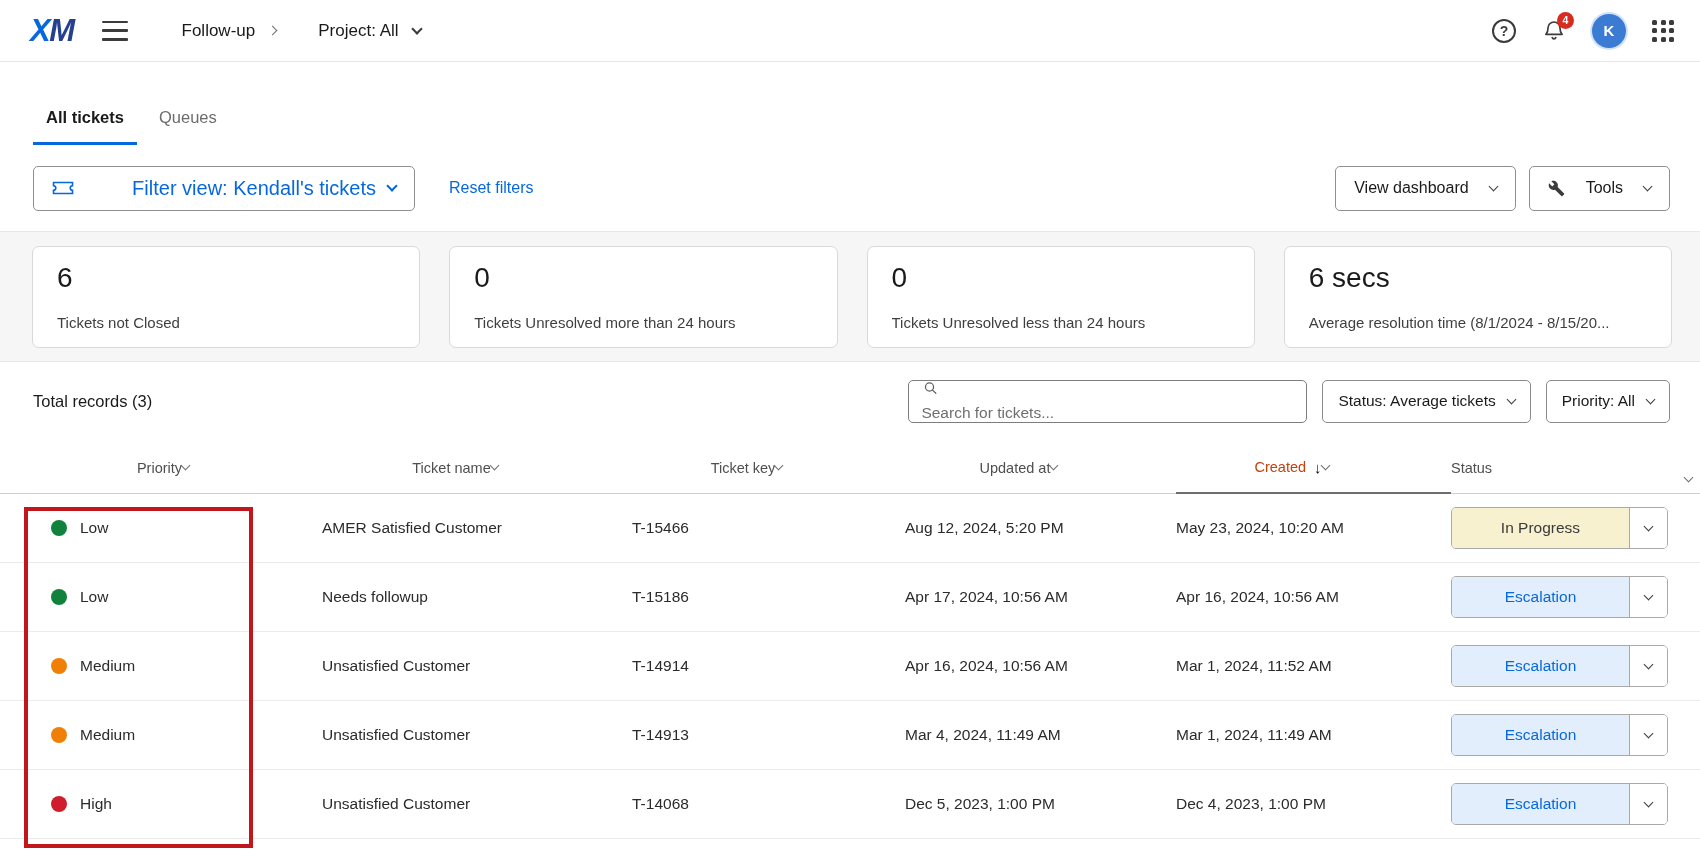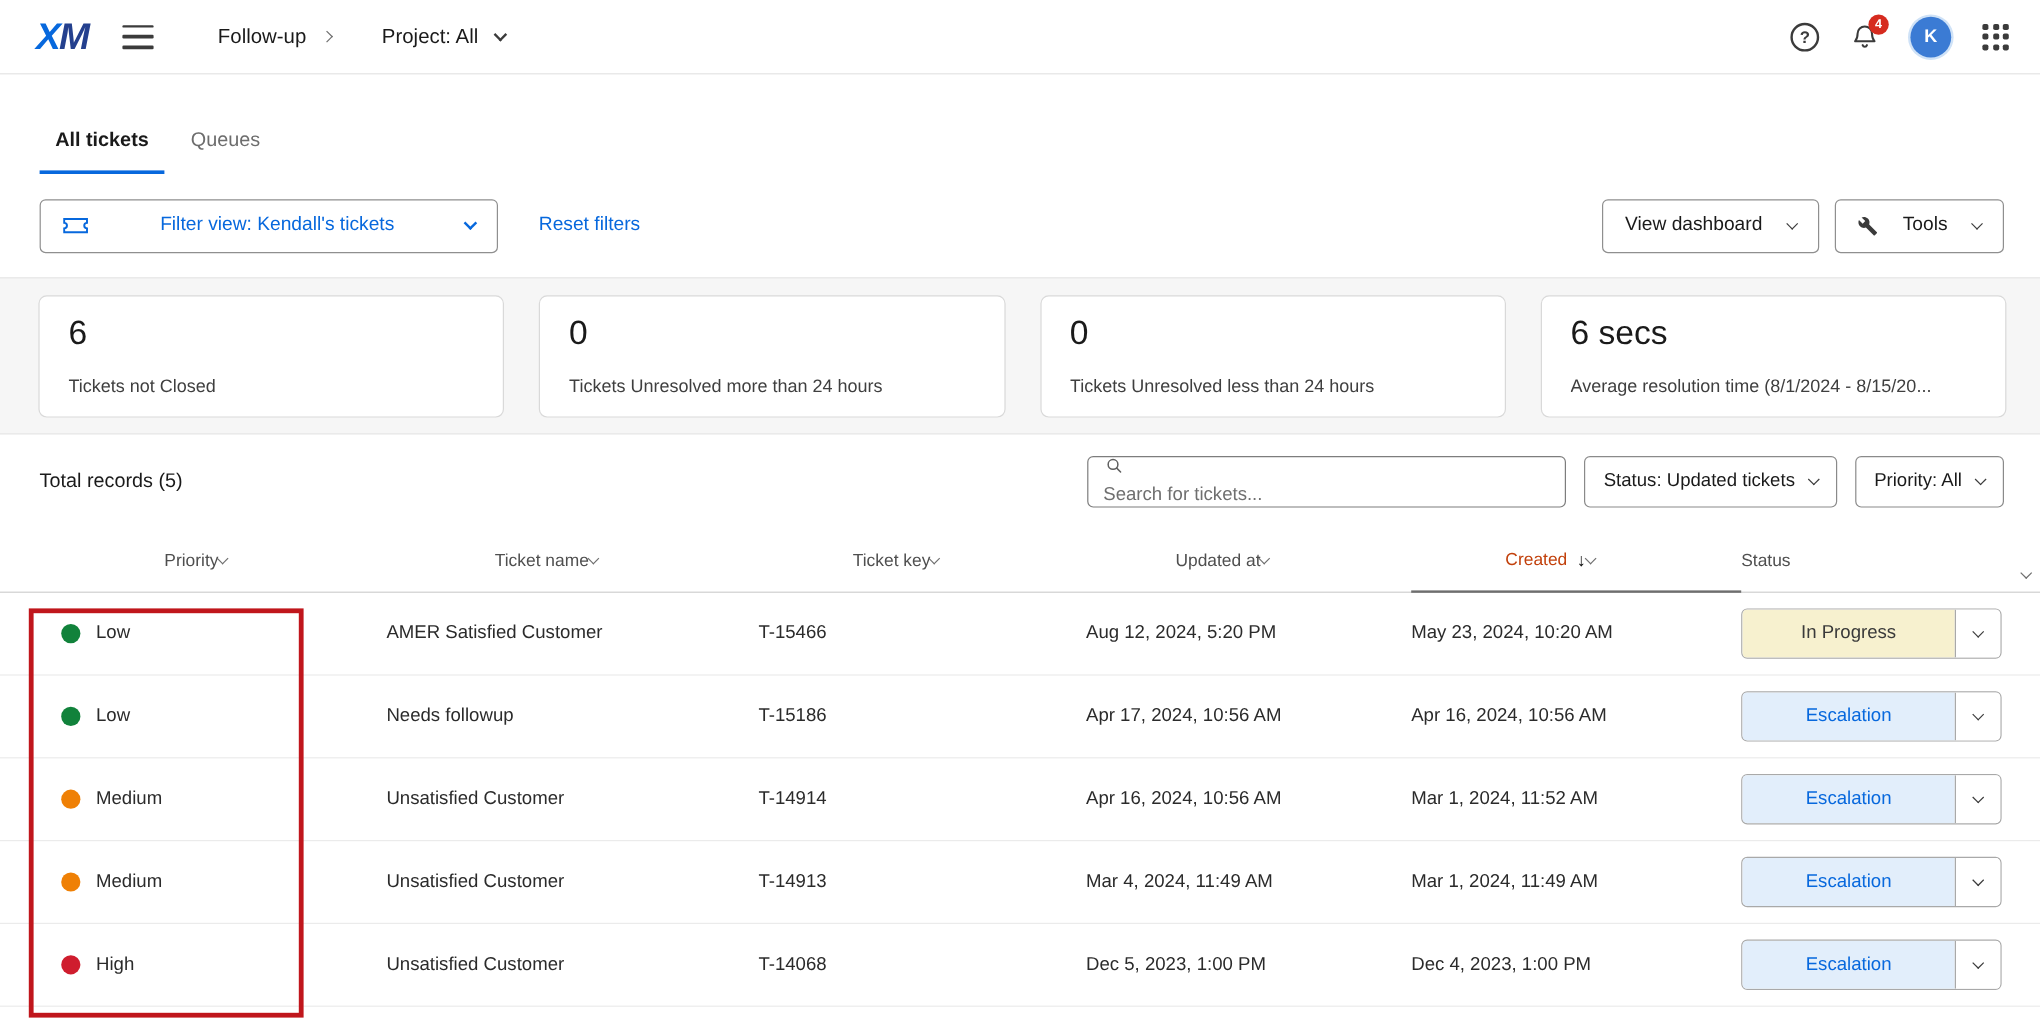--- a/index.html
+++ b/index.html
@@ -31,21 +31,21 @@
   .avatar{width:34px;height:34px;border-radius:50%;background:#3b7bd4;box-shadow:0 0 0 2px #cfe2f7;color:#fff;font-size:15px;font-weight:700;display:flex;align-items:center;justify-content:center;cursor:pointer;}
   .dots{display:grid;grid-template-columns:repeat(3,5px);grid-gap:3.5px;cursor:pointer;}
   .dots i{width:5px;height:5px;background:#3b3b3b;border-radius:1.5px;}
   
   .tabs{margin-top:34px;padding:0 33px;display:flex;gap:9px;}
   .tab{padding:12px 13px 15px;font-size:16.5px;color:#6d6d6d;cursor:pointer;border-bottom:3px solid transparent;}
   .tab.active{color:#1a1a1a;font-weight:700;border-bottom:3px solid #0768dd;}
   
   .filter-bar{margin-top:20px;padding:0 30px 0 33px;display:flex;align-items:center;height:46px;}
   .filter-view{width:382px;height:45px;border:1px solid #8f8f8f;border-radius:5px;background:#fff;display:flex;align-items:center;gap:12px;padding:0 18px;cursor:pointer;}
-  .filter-view .fv-label{color:#0768dd;font-size:16px;flex:1;text-align:center;}
+  .filter-view .fv-label{color:#0768dd;font-size:20px;flex:1;text-align:right;}
   .reset-link{margin-left:34px;color:#0768dd;font-size:16px;text-decoration:none;cursor:pointer;}
   .right-btns{margin-left:auto;display:flex;gap:13px;}
   .tool-btn{height:45px;border:1px solid #8f8f8f;border-radius:5px;background:#fff;display:flex;align-items:center;gap:21px;padding:0 18px;font-size:16px;color:#1a1a1a;cursor:pointer;font-family:inherit;}
   
   .stats-band{margin-top:20px;background:#f6f6f6;border-top:1px solid #e7e7e7;border-bottom:1px solid #e7e7e7;padding:14px 28px 13px 32px;display:flex;gap:29px;height:131px;}
   .stat-card{flex:1;background:#fff;border:1px solid #d9d9d9;border-radius:7px;padding:15px 24px 16px;display:flex;flex-direction:column;justify-content:space-between;}
   .stat-value{font-size:28px;color:#1a1a1a;}
   .stat-label{font-size:15px;color:#3f3f3f;white-space:nowrap;overflow:hidden;text-overflow:ellipsis;}
   
   .records-bar{margin-top:17px;padding:0 30px 0 33px;display:flex;align-items:center;height:44px;gap:15px;}
@@ -163,30 +163,30 @@
     <div class="stat-value">0</div>
     <div class="stat-label">Tickets Unresolved less than 24 hours</div>
   </div>
   <div class="stat-card">
     <div class="stat-value">6 secs</div>
     <div class="stat-label">Average resolution time (8/1/2024 - 8/15/20...</div>
   </div>
 </div>
 
 <div class="records-bar">
-  <span class="total-label">Total records (5)</span>
+  <span class="total-label">Total records (3)</span>
   <div class="search-box">
     <svg viewBox="0 0 20 20" width="19" height="19" fill="none" stroke="#5f5f5f" stroke-width="1.8" stroke-linecap="round">
       <circle cx="8.6" cy="8.6" r="5.8"></circle>
       <line x1="13" y1="13" x2="17.6" y2="17.6"></line>
     </svg>
     <input type="text" placeholder="Search for tickets..." style="">
   </div>
   <button class="drop-btn">
-    <span>Status: Updated tickets</span>
+    <span>Status: Average tickets</span>
     <span class="chv down small"></span>
   </button>
   <button class="drop-btn">
     <span>Priority: All</span>
     <span class="chv down small"></span>
   </button>
 </div>
 
 <div class="thead tgrid">
   <div class="hcell first">

